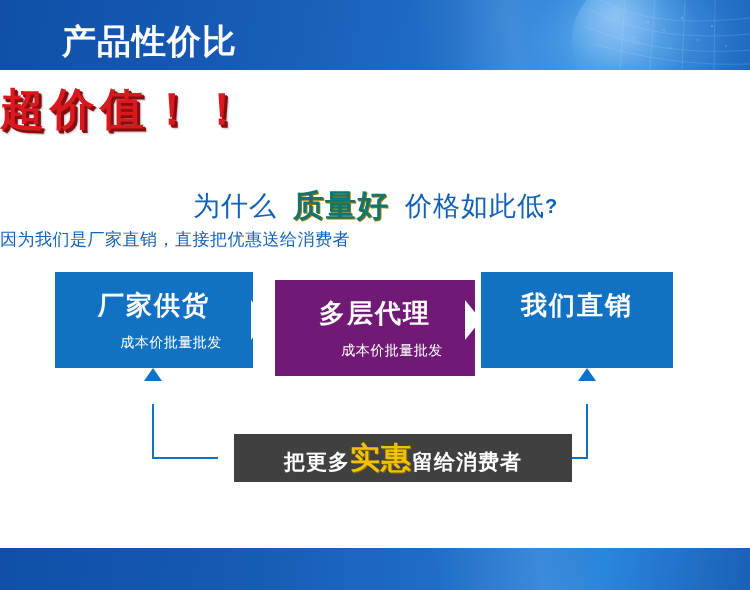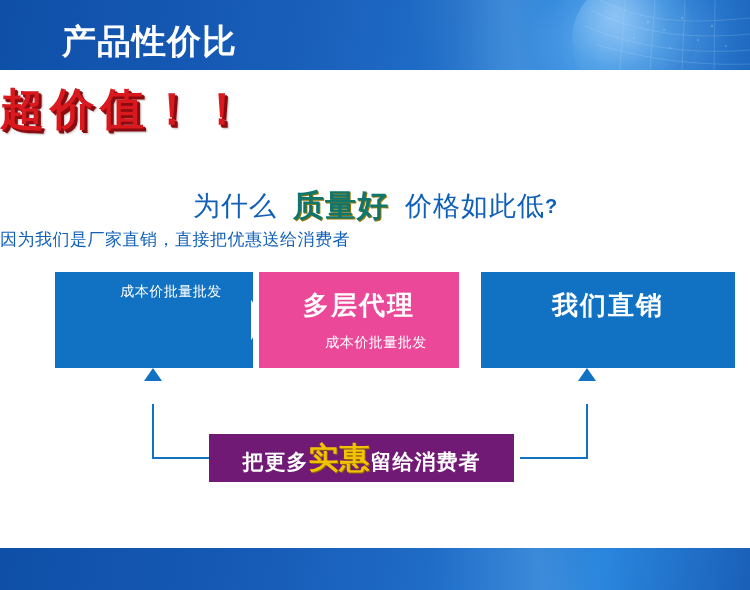--- a/index.html
+++ b/index.html
@@ -156,22 +156,22 @@
     white-space: nowrap;
   }
   .fbox .t2 {
     margin-top: 11px;
     font-size: 14px;
     letter-spacing: 0.5px;
     white-space: nowrap;
     padding-left: 34px;
   }
   .fbox-1 { left: 0;   width: 198px; background: #1172c4; }
-  .fbox-2 { left: 204px; width: 200px; background: #ec4899; }
-  .fbox-3 { left: 426px; width: 254px; background: #1172c4; }
+  .fbox-2 { left: 220px; width: 200px; background: #701a75; margin-top: 8px; }
+  .fbox-3 { left: 426px; width: 192px; background: #1172c4; }
 
   .arrow-w {
     position: absolute;
     top: 28px;
     width: 0; height: 0;
     border-top: 20px solid transparent;
     border-bottom: 20px solid transparent;
     border-left: 16px solid #ffffff;
   }
   .arrow-w-1 { left: 196px; }
@@ -194,23 +194,23 @@
     border-left: 9px solid transparent;
     border-right: 9px solid transparent;
     border-bottom: 13px solid #1172c4;
   }
   .arrow-up-left  { left: 144px; }
   .arrow-up-right { left: 578px; }
 
   
   .bottom-box {
     position: absolute;
-    left: 209px; top: 434px;
-    width: 305px; height: 48px;
-    background: #701a75;
+    left: 234px; top: 434px;
+    width: 338px; height: 48px;
+    background: #404040;
     text-align: center;
     white-space: nowrap;
   }
   .bottom-box .bt {
     display: inline-block;
     margin-top: 10px;
     font-size: 21px;
     font-weight: bold;
     color: #ffffff;
     letter-spacing: 1px;
@@ -278,20 +278,21 @@
   <div class="headline">超价值！！</div>
 
   <div class="subline">
     <span class="blue">为什么</span><span class="gold">质量好</span><span class="blue">价格如此低</span><span class="q">?</span>
   </div>
 
   <div class="reason">因为我们是厂家直销，直接把优惠送给消费者</div>
 
   <div class="flow">
     <div class="fbox fbox-1">
+      <div class="t1">厂家供货</div>
       <div class="t2">成本价批量批发</div>
     </div>
     <div class="arrow-w arrow-w-1"></div>
     <div class="fbox fbox-2">
       <div class="t1">多层代理</div>
       <div class="t2">成本价批量批发</div>
     </div>
     <div class="arrow-w arrow-w-2"></div>
     <div class="fbox fbox-3">
       <div class="t1">我们直销</div>

